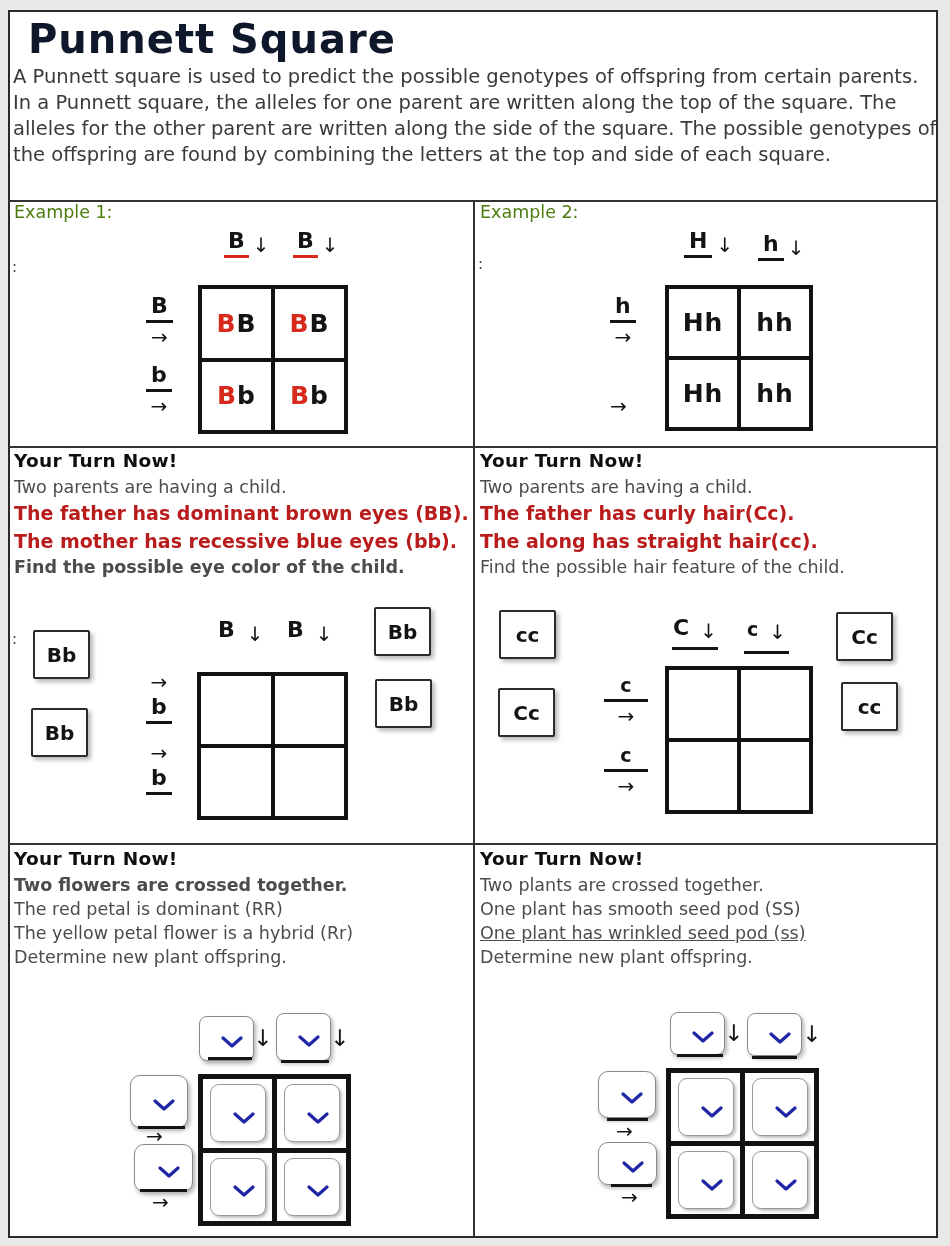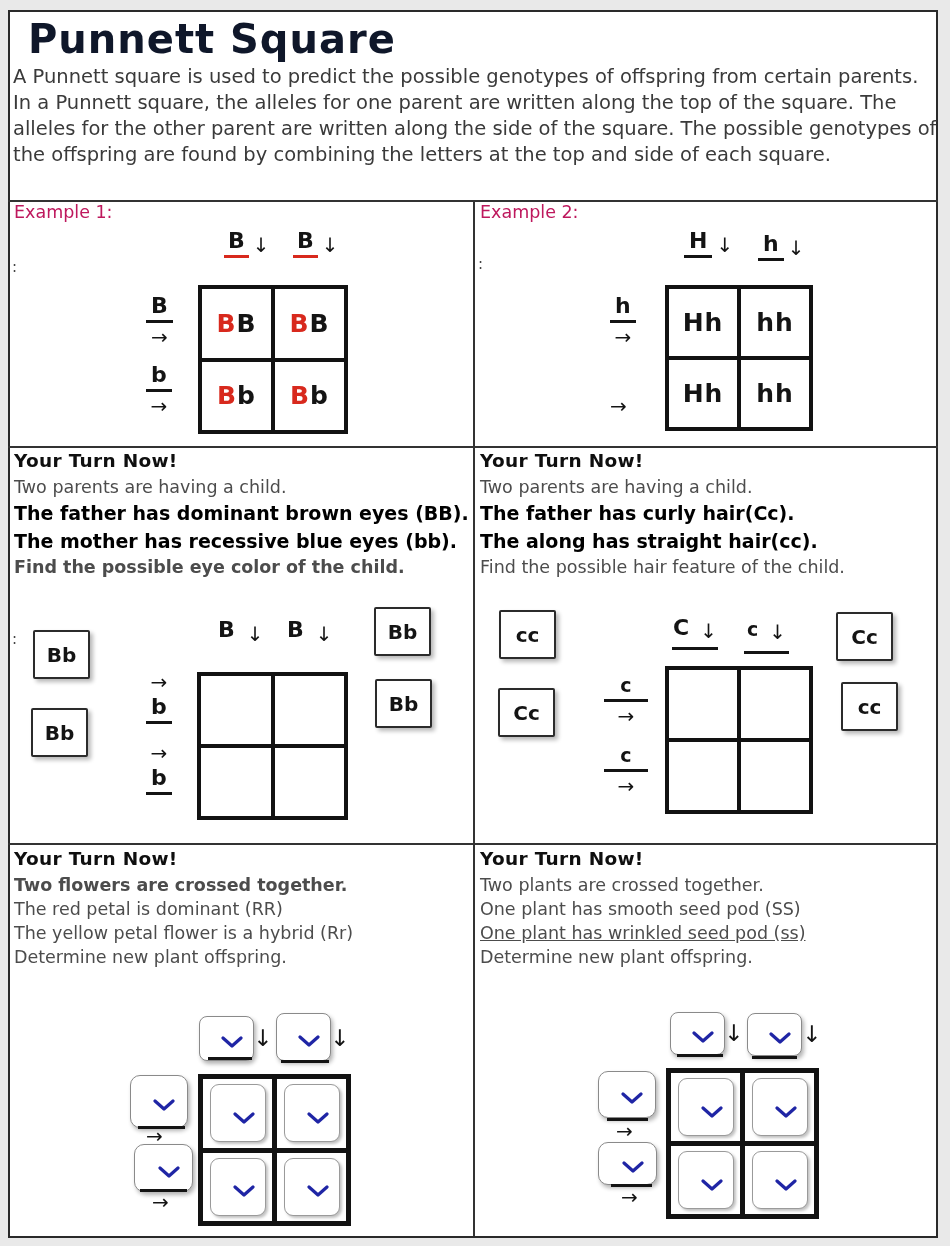--- a/index.html
+++ b/index.html
@@ -9,25 +9,25 @@
     font-family:"DejaVu Sans","Liberation Sans",sans-serif;
     color:#141414;
   }
   .frame{position:absolute;left:8px;top:10px;width:926px;height:1224px;background:#fff;border:2px solid #2a2a2a;}
   .divh{position:absolute;background:#333;height:2px;}
   .divv{position:absolute;background:#333;width:2px;}
 
   .abs{position:absolute;}
   .page-title{font-size:40px;font-weight:bold;color:#0f172a;letter-spacing:1px;}
   .intro{font-size:19.5px;line-height:1.34;color:#3a3a3a;}
-  .sec-label{font-size:17.5px;color:#be185d;}
+  .sec-label{font-size:17.5px;color:#4d7c0f;}
   .colon{font-size:15px;color:#444;}
   .turn-h{font-size:18.5px;font-weight:bold;color:#0f0f0f;letter-spacing:.3px;}
   .gray-line{font-size:17.5px;color:#4c4c4c;}
-  .bold-line{font-size:19px;font-weight:bold;color:#000000;}
+  .bold-line{font-size:19px;font-weight:bold;color:#b91c1c;}
 
   .pgrid{position:absolute;display:grid;grid-template-columns:1fr 1fr;grid-template-rows:1fr 1fr;gap:4px;background:#121212;border:4px solid #121212;}
   .pgrid.thick{gap:5px;border-width:5px;}
   .pgrid .cell{background:#fff;display:flex;align-items:center;justify-content:center;}
   .geno{font-size:25px;font-weight:bold;color:#141414;letter-spacing:1px;}
   .red{color:#d8291d;}
 
   .allele{font-weight:bold;color:#141414;font-size:22px;line-height:1;}
   .allele.sm{font-size:19px;}
   .uline{border-bottom:3px solid #141414;padding:0 5px 3px;}

